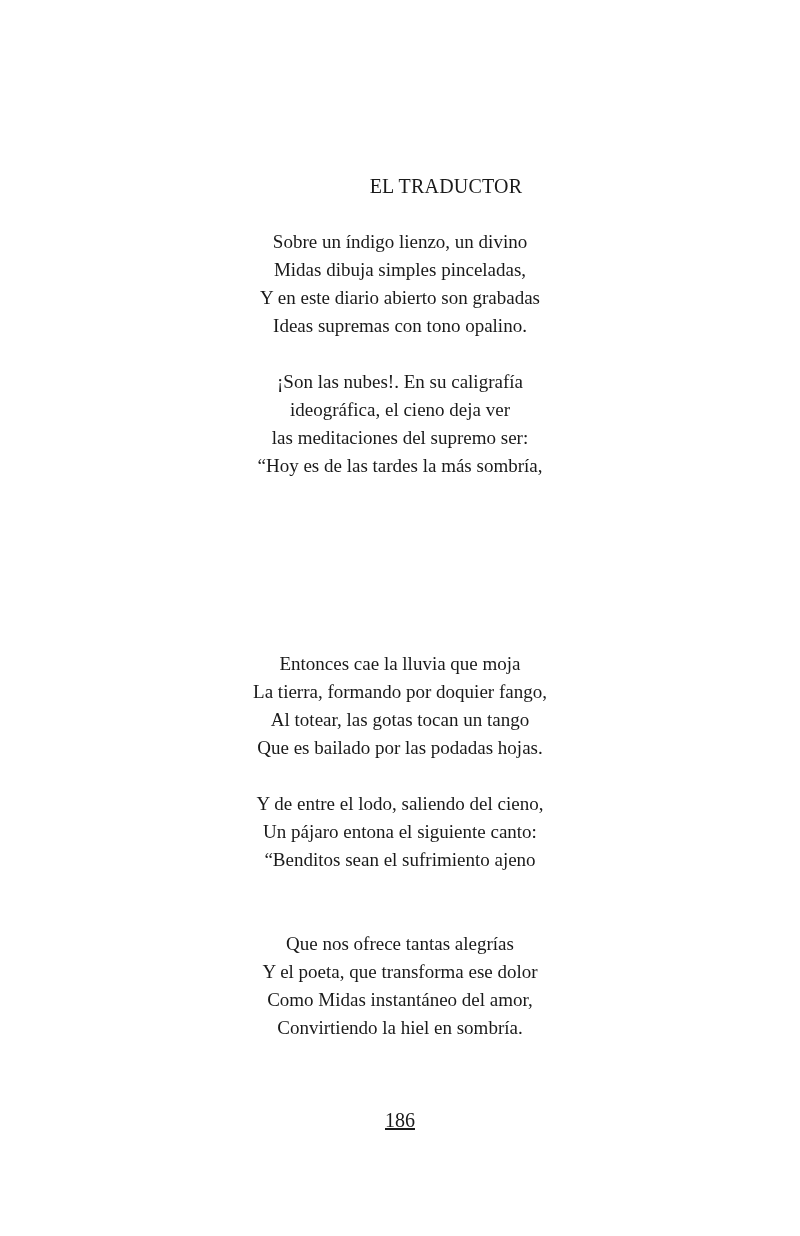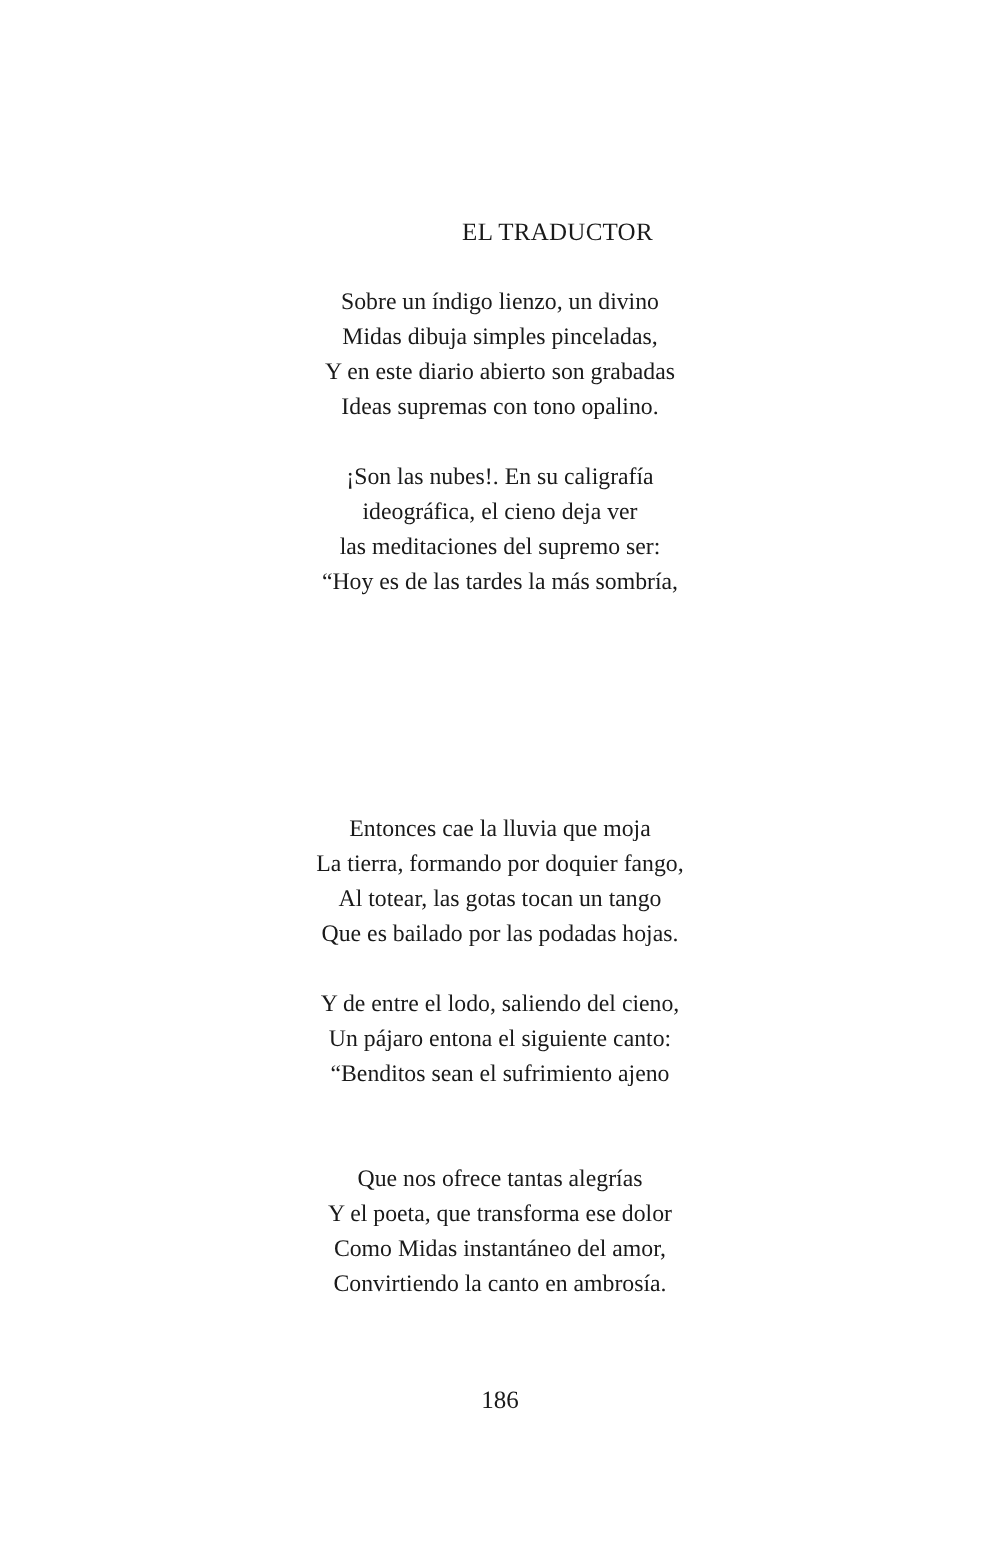--- a/index.html
+++ b/index.html
@@ -47,20 +47,21 @@
       white-space: nowrap;
     }
     .page-number {
       position: absolute;
       top: 1106px;
       left: 0;
       width: 800px;
       text-align: center;
       font-size: 20px;
       line-height: 28px;
+      text-decoration: underline;
     }
   </style>
 </head>
 <body>
 
 <div class="page">
 
   <div class="title">EL TRADUCTOR</div>
 
   <div class="stanza" style="top:228px;">
@@ -88,18 +89,18 @@
   <div class="stanza" style="top:790px;">
     <span class="line">Y de entre el lodo, saliendo del cieno,</span>
     <span class="line">Un pájaro entona el siguiente canto:</span>
     <span class="line">“Benditos sean el sufrimiento ajeno</span>
   </div>
 
   <div class="stanza" style="top:930px;">
     <span class="line">Que nos ofrece tantas alegrías</span>
     <span class="line">Y el poeta, que transforma ese dolor</span>
     <span class="line">Como Midas instantáneo del amor,</span>
-    <span class="line">Convirtiendo la canto en ambrosía.</span>
+    <span class="line">Convirtiendo la hiel en sombría.</span>
   </div>
 
   <div class="page-number">186</div>
 
 </div>
 
 </body></html>

